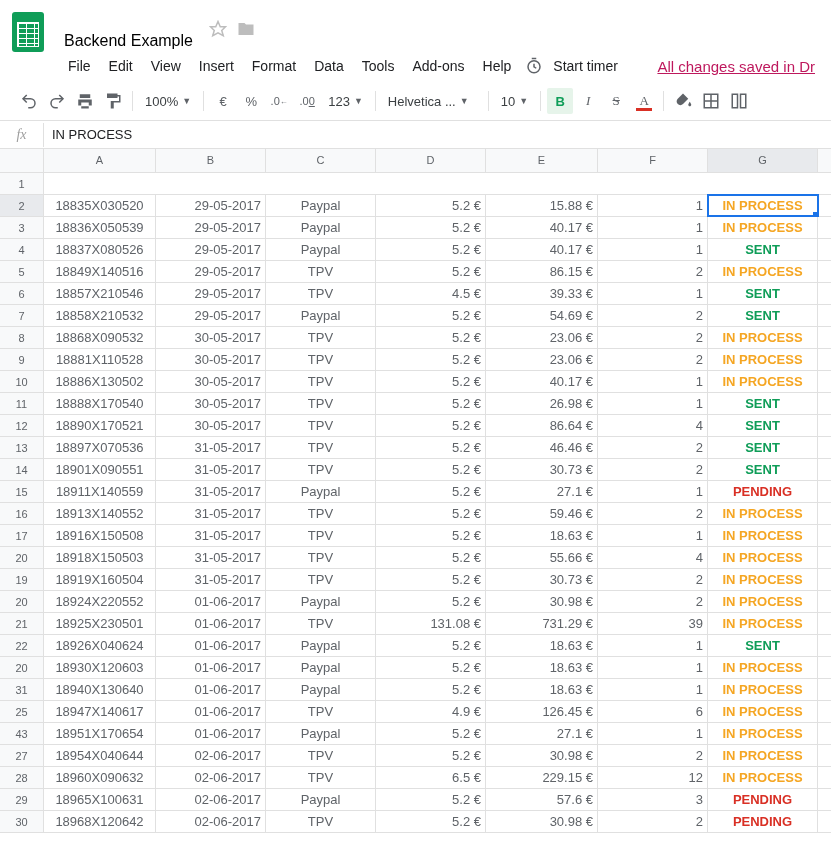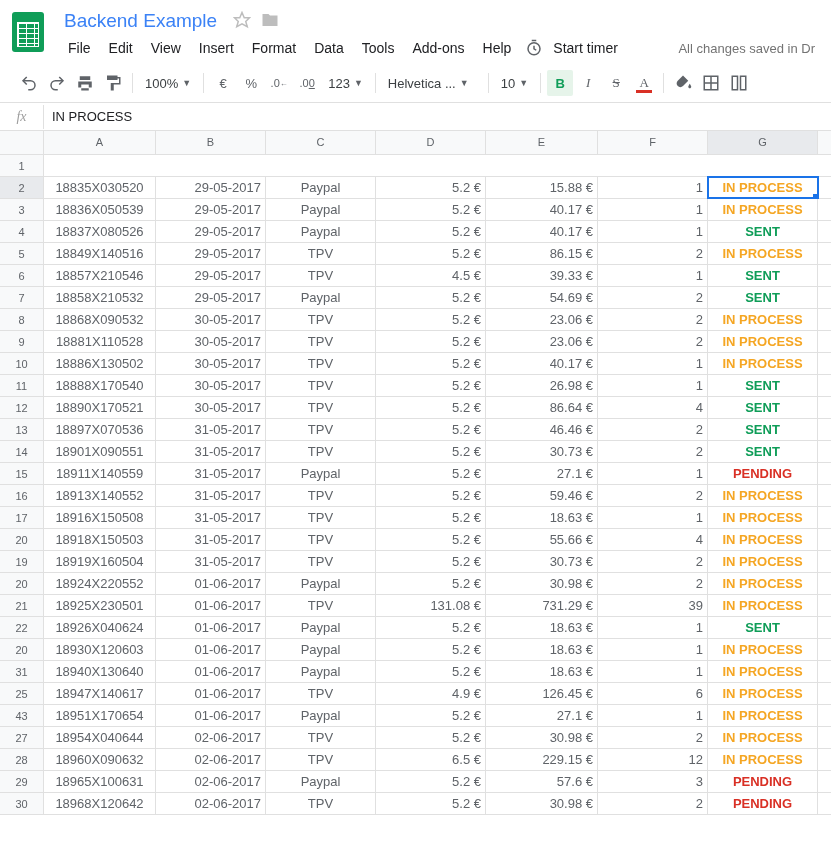--- a/index.html
+++ b/index.html
@@ -5,27 +5,27 @@
 * { box-sizing: border-box; margin: 0; padding: 0; }
 body { font-family: Arial, Helvetica, sans-serif; font-size: 13px; color: #202124; background: #fff; overflow: hidden; width: 831px; height: 856px; }
 
 
 .header { display: flex; align-items: flex-start; padding: 8px 12px 0 8px; }
 .logo-box { width: 40px; height: 40px; display: flex; align-items: center; justify-content: center; margin-right: 10px; margin-top: 4px; }
 .sheets-logo { width: 32px; height: 40px; background: #0f9d58; border-radius: 3px; position: relative; }
 .sheets-logo::after { content: ""; position: absolute; inset: 10px 5px 5px 5px; background: repeating-linear-gradient(white 0 1px, transparent 1px 5px), repeating-linear-gradient(90deg, white 0 1px, transparent 1px 8px); border: 1px solid white; }
 .title-area { flex: 1; }
 .doc-title-row { display: flex; align-items: center; gap: 10px; }
-.doc-title { font-size: 19px; color: #3b82f6; padding: 2px 6px; }
+.doc-title { font-size: 16px; color: #000000; padding: 2px 6px; margin-top: 22px; }
 .star-icon, .folder-icon { color: #bdbdbd; cursor: pointer; }
 .folder-icon svg { fill: #bdbdbd; }
 .menu-bar { display: flex; gap: 2px; padding: 2px 0 6px 2px; align-items: center; }
 .menu-item { padding: 4px 8px; font-size: 14px; color: #202124; cursor: pointer; border-radius: 3px; }
 .timer-icon { margin-left: 4px; display: inline-flex; align-items: center; }
-.right-status { margin-left: auto; font-size: 13px; color: #737373; white-space: nowrap; padding-right: 4px; }
+.right-status { margin-left: auto; font-size: 15px; color: #be185d; text-decoration: underline; white-space: nowrap; padding-right: 4px; }
 
 
 .toolbar { display: flex; align-items: center; padding: 4px 8px 6px 16px; gap: 2px; border-bottom: 1px solid #e0e0e0; }
 .tool-btn { width: 26px; height: 26px; display: flex; align-items: center; justify-content: center; cursor: pointer; border-radius: 2px; color: #5f6368; }
 .tool-sep { width: 1px; height: 20px; background: #e0e0e0; margin: 0 4px; }
 .tool-select { display: flex; align-items: center; gap: 4px; padding: 0 6px; height: 26px; cursor: pointer; font-size: 13px; color: #3c4043; }
 .dropdown-caret { font-size: 9px; color: #5f6368; }
 .bold-btn { font-weight: bold; color: #0f9d58; background: #e6f4ea; }
 .strike-btn { text-decoration: line-through; font-family: serif; }
 .italic-btn { font-style: italic; font-family: serif; }

